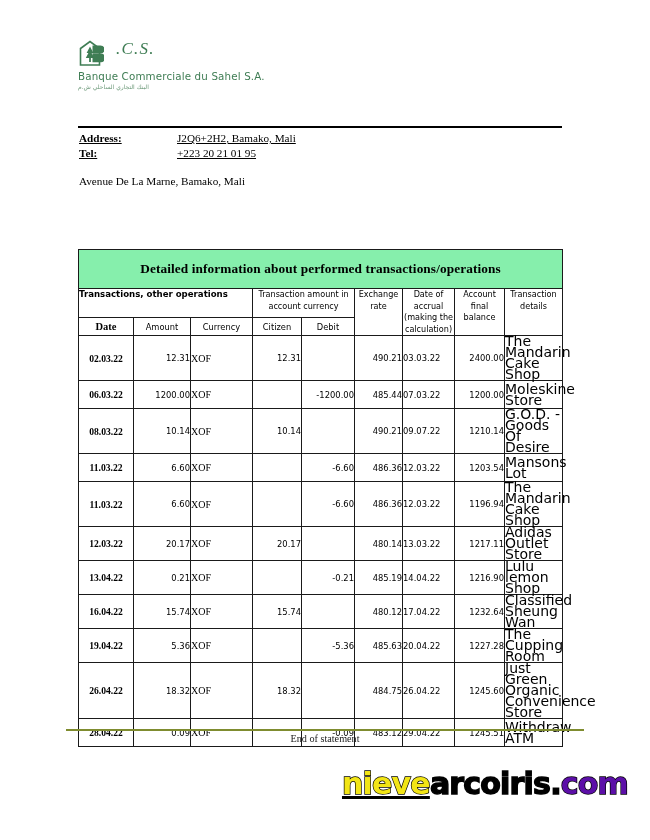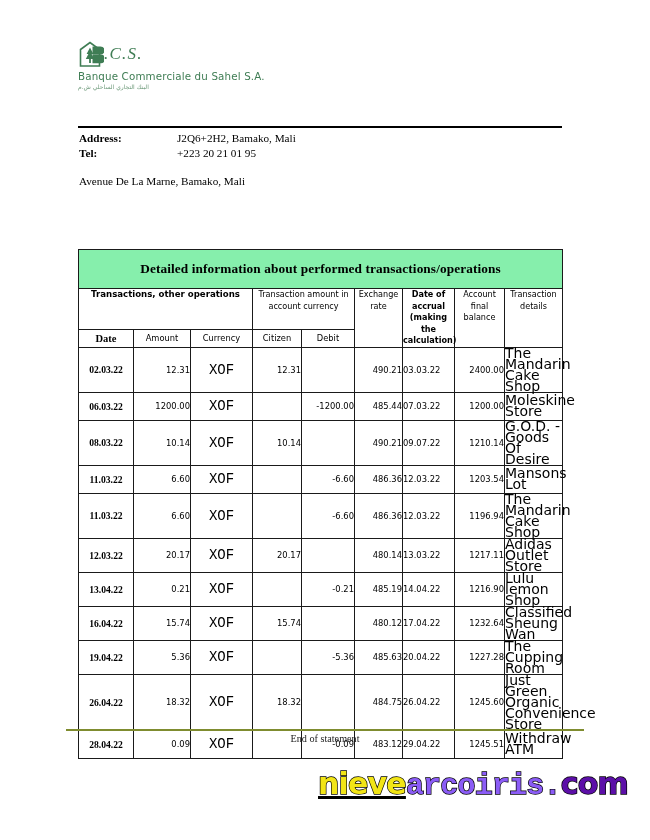--- a/index.html
+++ b/index.html
@@ -18,22 +18,22 @@
 
   
   .logo-block {
     position: absolute;
     left: 78px;
     top: 40px;
     width: 300px;
   }
   .logo-row {
     display: flex;
-    align-items: center;
-    gap: 0;
+    align-items: flex-start;
+    gap: 12px;
     height: 28px;
   }
   .logo-mark {
     width: 26px;
     height: 27px;
     flex: 0 0 auto;
     position: relative;
   }
   .logo-letters {
     font-family: "Liberation Serif", serif;
@@ -71,20 +71,21 @@
     height: 1.6px;
     background: #000000;
   }
   .addr-block {
     position: absolute;
     left: 79px;
     top: 131px;
     width: 420px;
     font-size: 11.2px;
     line-height: 15px;
+    text-decoration: underline;
   }
   .addr-line {
     display: flex;
   }
   .addr-label {
     font-weight: bold;
     width: 98px;
     flex: 0 0 auto;
   }
   .addr-val {
@@ -134,21 +135,20 @@
     font-size: 8.1px;
     text-align: center;
     line-height: 11.5px;
     padding: 3px 2px;
     font-weight: normal;
   }
   .hdr-strong {
     font-family: "DejaVu Sans", sans-serif;
     font-size: 8.6px;
     font-weight: bold;
-    text-align: center;
     padding: 3px 2px;
   }
   .hdr-sub {
     font-family: "DejaVu Sans", sans-serif;
     font-size: 8.3px;
     text-align: center;
     padding: 3px 2px;
     height: 17px;
     font-weight: normal;
   }
@@ -167,23 +167,22 @@
     text-align: center;
     padding: 5px 3px;
   }
   td.c-num {
     font-family: "DejaVu Sans", sans-serif;
     font-size: 8.4px;
     text-align: right;
     padding: 5px 5px 5px 3px;
   }
   td.c-cur {
-    font-family: Liberation Mono, monospace;
-    font-size: 14px;
-    text-align: center;
+    font-family: Liberation Serif, serif;
+    font-size: 10px;
     padding: 5px 3px;
   }
   td.c-mid {
     font-family: "DejaVu Sans", sans-serif;
     font-size: 8.4px;
     padding: 5px 3px;
   }
   td.c-det {
     font-family: "DejaVu Sans", sans-serif;
     font-size: 14px;
@@ -227,21 +226,21 @@
     font-size: 30px;
     letter-spacing: -0.8px;
     line-height: 40px;
     white-space: nowrap;
   }
   .watermark span {
     -webkit-text-stroke: 1.4px #000000;
     paint-order: stroke fill;
   }
   .wm-a { color: #f2e516; text-decoration: underline; }
-  .wm-b { color: #8b5cf6; font-family: Liberation Mono, monospace; }
+  .wm-b { color: #000000; }
   .wm-c { color: #5c0fa8; }
 </style>
 </head>
 <body>
 
 <div class="logo-block">
   <div class="logo-row">
     <span class="logo-mark">
       <svg width="26" height="27" viewBox="0 0 26 27">
         <path d="M2.5 8.5 L12 1.5 L21.5 8.5 L21.5 25 L2.5 25 Z" fill="none" stroke="#3f7d54" stroke-width="1.6"></path>
@@ -288,21 +287,21 @@
         <col style="width:58px">
     </colgroup>
     <tbody>
       <tr>
         <td class="banner-cell" colspan="9">Detailed information about performed transactions/operations</td>
       </tr>
       <tr>
         <td class="hdr-strong" colspan="3" style="vertical-align:top;">Transactions, other operations</td>
         <td class="hdr" colspan="2" style="vertical-align:top;">Transaction amount in account currency</td>
         <td class="hdr" rowspan="2" style="vertical-align:top;">Exchange rate</td>
-        <td class="hdr" rowspan="2" style="vertical-align:top;font-weight:bold;">Date of accrual (making the calculation)</td>
+        <td class="hdr" rowspan="2" style="vertical-align:top;">Date of accrual (making the calculation)</td>
         <td class="hdr" rowspan="2" style="vertical-align:top;">Account final balance</td>
         <td class="hdr" rowspan="2" style="vertical-align:top;">Transaction details</td>
       </tr>
       <tr>
         <td class="hdr-date">Date</td>
         <td class="hdr-sub">Amount</td>
         <td class="hdr-sub">Currency</td>
         <td class="hdr-sub">Citizen</td>
         <td class="hdr-sub">Debit</td>
       </tr>

